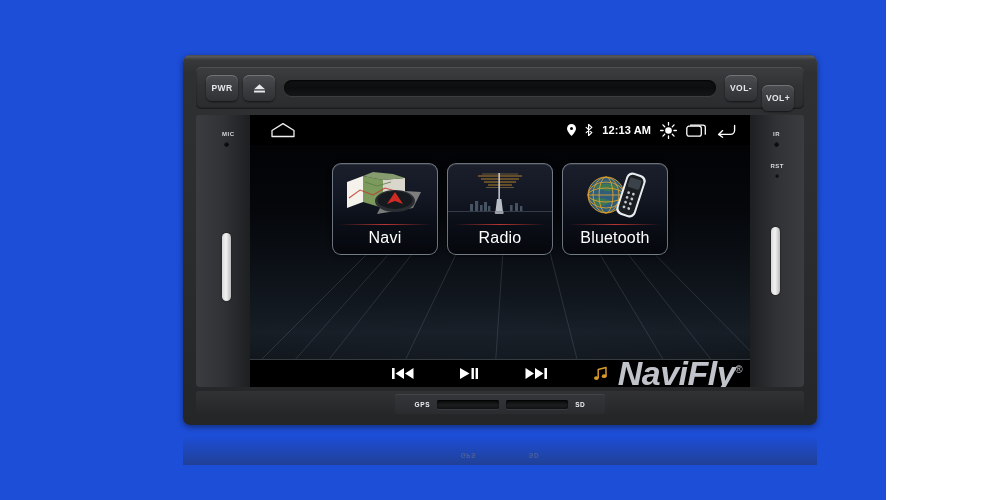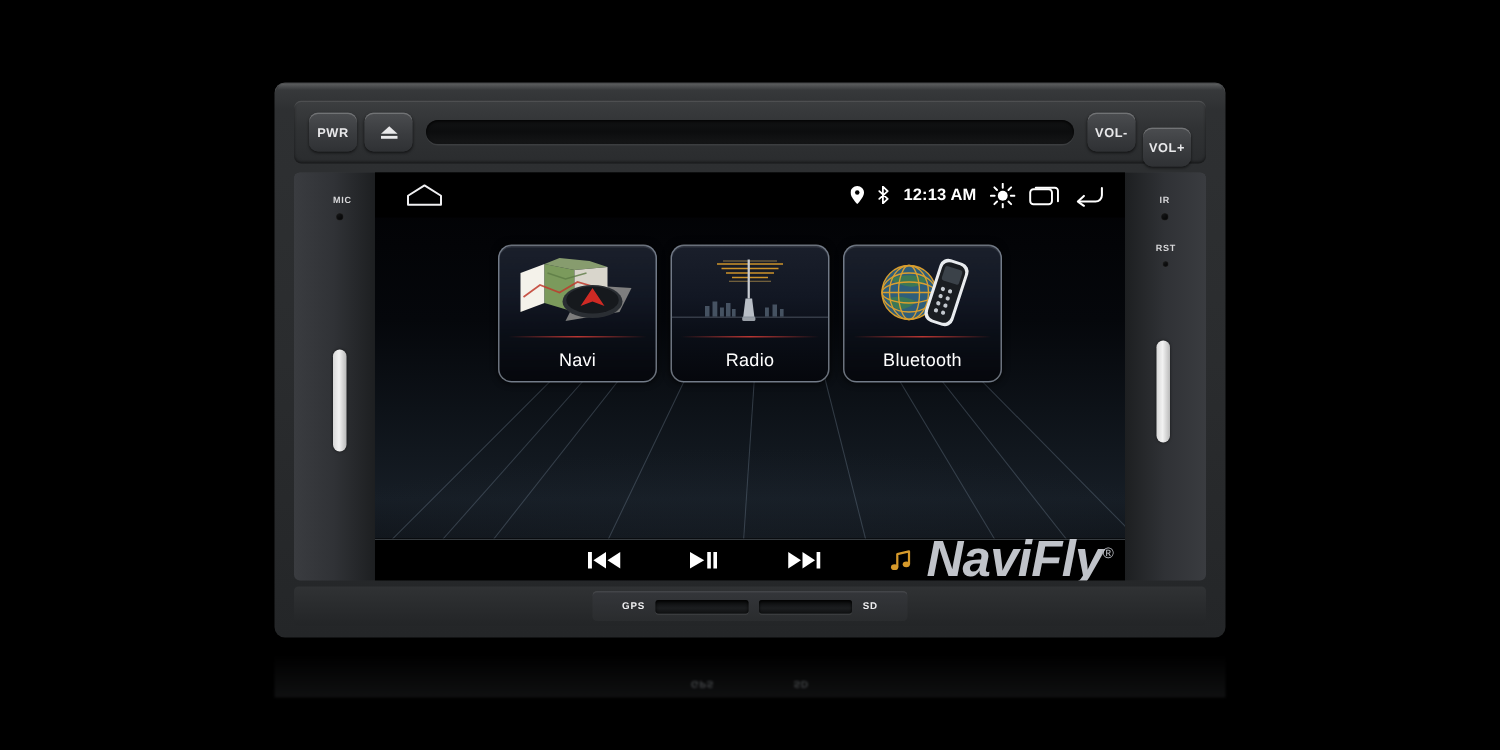--- a/index.html
+++ b/index.html
@@ -1,18 +1,18 @@
 <!DOCTYPE html>
 <html><head>
 <meta charset="utf-8">
 <style>
   html,body{margin:0;padding:0;background:#ffffff;}
   body{width:1000px;height:500px;overflow:hidden;font-family:"Liberation Sans",sans-serif;}
 
-  #stage{position:relative;width:1000px;height:500px;background:#000000;}
+  #stage{position:relative;width:886px;height:500px;background:#1d4ed8;}
 
   
   #unit{
     position:absolute;left:183px;top:55px;width:634px;height:370px;
     background:linear-gradient(180deg,#3a3c3e 0%,#2e3032 5%,#2a2c2e 50%,#242628 100%);
     border-radius:7px;
     box-shadow:0 2px 6px rgba(0,0,0,.45), inset 0 1px 0 rgba(255,255,255,.10);
   }
   
   #unit::before{
@@ -100,21 +100,21 @@
     width:104px;height:90px;border-radius:9px;
     background:linear-gradient(180deg,#1a1f2b 0%,#121723 38%,#0b0f18 62%,#05070c 100%);
     border:1px solid rgba(190,200,215,.55);
     box-shadow:0 0 5px rgba(0,0,0,.8), inset 0 1px 0 rgba(255,255,255,.10);
     position:relative;overflow:hidden;cursor:pointer;
   }
   .tile-art{position:absolute;left:0;right:0;top:4px;height:54px;}
   .tile-sep{position:absolute;left:6px;right:6px;top:60px;height:1px;
     background:linear-gradient(90deg,rgba(180,40,40,0),rgba(215,60,55,.85),rgba(180,40,40,0));}
   .tile-label{position:absolute;left:0;right:0;bottom:7px;text-align:center;
-    color:#fff;font-size:12px;letter-spacing:.2px;}
+    color:#fff;font-size:16px;letter-spacing:.2px;}
 
   
   #transport{position:absolute;left:0;right:0;bottom:0;height:28px;background:#000;
     display:flex;align-items:center;justify-content:center;gap:46px;
     box-shadow:inset 0 1px 0 rgba(120,130,140,.45);}
   .tbtn{cursor:pointer;display:flex;align-items:center;justify-content:center;}
 
   #brandlogo{
     position:absolute;right:8px;bottom:-6px;
     font-family:Liberation Sans, sans-serif;font-style:italic;font-weight:bold;

